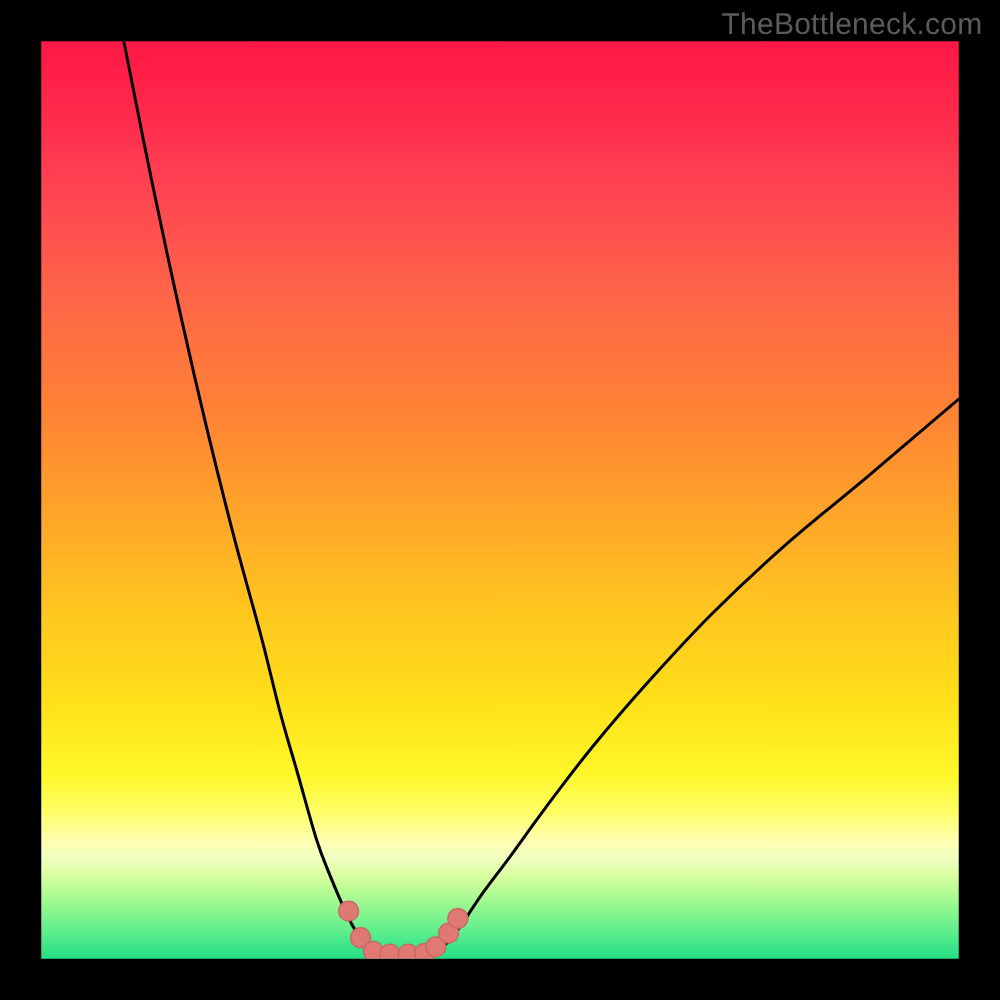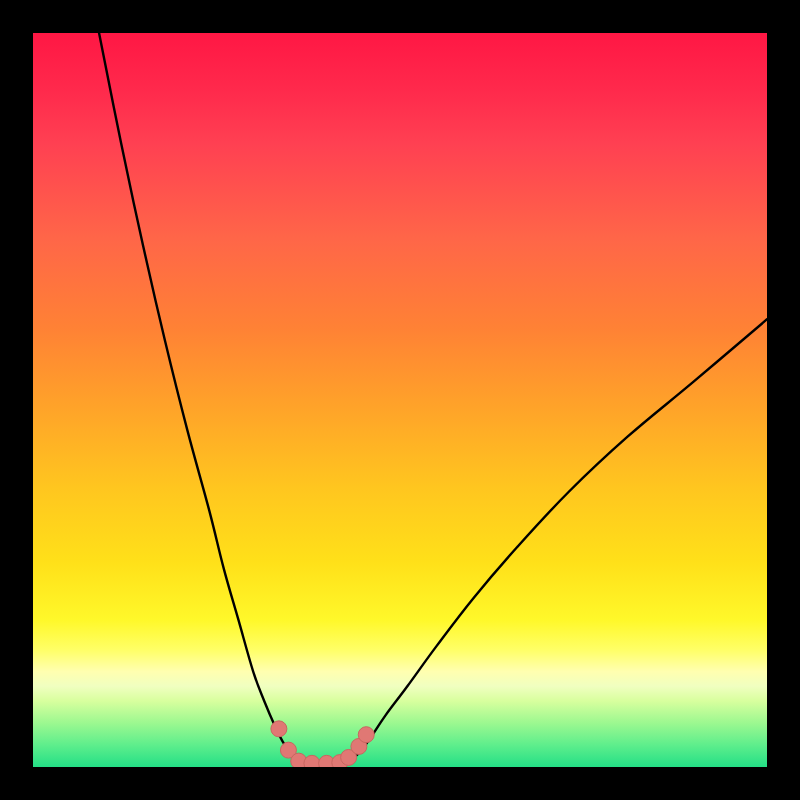--- a/index.html
+++ b/index.html
@@ -77,13 +77,14 @@
         <circle cx="265.71" cy="728.13" r="8" fill="#e07874" stroke="#c86660" stroke-width="1"></circle>
         <circle cx="278.92" cy="730.33" r="8" fill="#e07874" stroke="#c86660" stroke-width="1"></circle>
         <circle cx="293.60" cy="730.33" r="8" fill="#e07874" stroke="#c86660" stroke-width="1"></circle>
         <circle cx="306.81" cy="729.60" r="8" fill="#e07874" stroke="#c86660" stroke-width="1"></circle>
         <circle cx="315.62" cy="724.46" r="8" fill="#e07874" stroke="#c86660" stroke-width="1"></circle>
         <circle cx="325.90" cy="713.45" r="8" fill="#e07874" stroke="#c86660" stroke-width="1"></circle>
         <circle cx="333.24" cy="701.70" r="8" fill="#e07874" stroke="#c86660" stroke-width="1"></circle>
       </g>
   </svg>
 
+  <div class="watermark">TheBottleneck.com</div>
 </div>
 
 </body></html>

